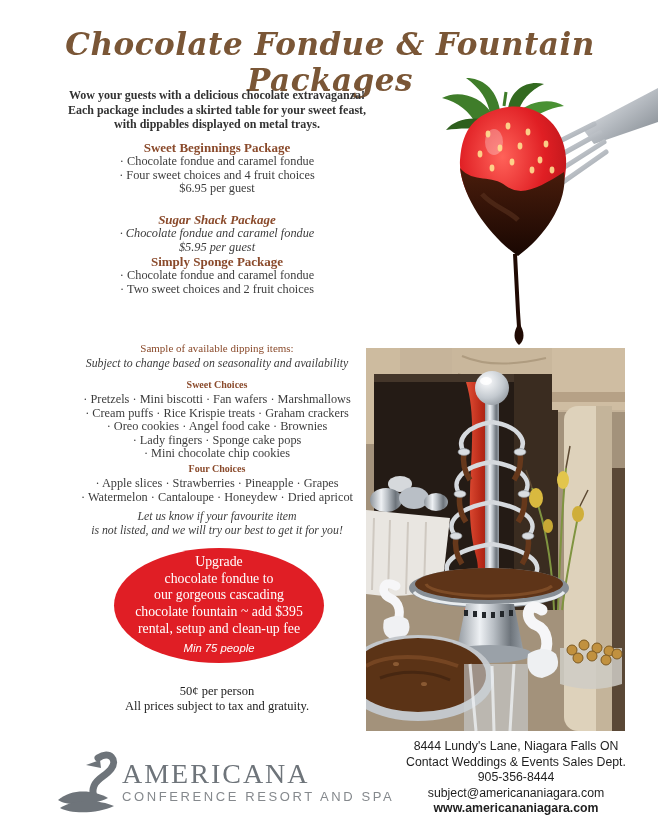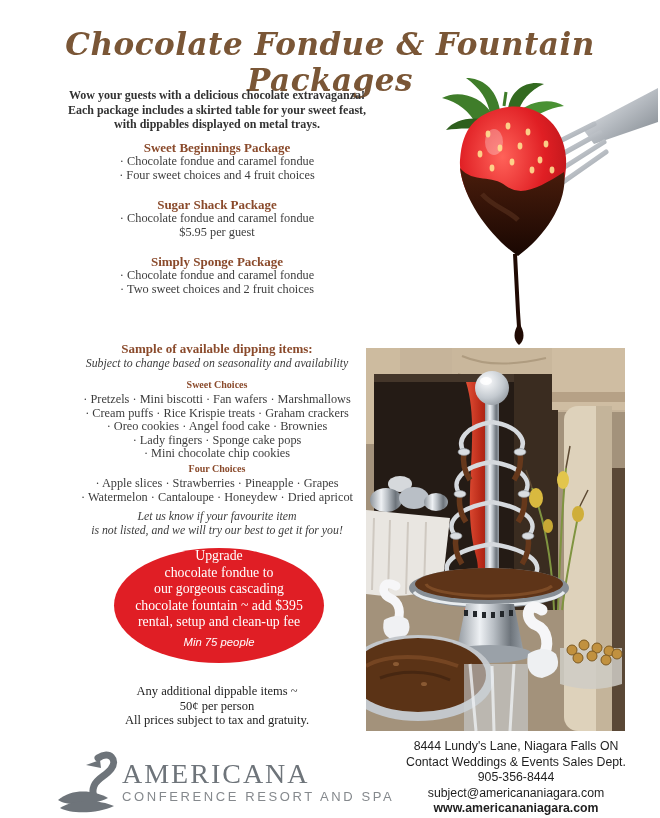--- a/index.html
+++ b/index.html
@@ -10,35 +10,35 @@
   .title { position:absolute; top:26px; left:0; width:660px; text-align:center;
            font-family:"DejaVu Serif", serif; font-style:italic; font-weight:bold;
            font-size:31px; letter-spacing:.5px; color:#7a5636; }
 
   .col { position:absolute; left:28px; width:378px; text-align:center; color:#3d3d3d; }
 
   .intro { top:88px; font-weight:bold; font-size:12px; line-height:14.6px; color:#323232; }
 
   .pkg { font-size:12.3px; line-height:13.6px; }
   .pkg .pkg-name { font-size:13px; line-height:15px; font-weight:bold; color:#8a4a2b; }
-  .pkg-1 { top:140px; } .pkg-2 { top:197px; } .pkg-3 { top:254px; }
+  .pkg-1 { top:140px; } .pkg-2 { top:212px;font-style:italic; } .pkg-3 { top:254px; }
 
   .dip-head { top:341px; }
-  .dip-head .h { font-size:13px; font-weight:bold; color:#8a4a2b; line-height:15px; }
+  .dip-head .h { font-size:11px; font-weight:normal; color:#8a4a2b; line-height:15px; }
   .dip-head .n { font-style:italic; font-size:11.8px; line-height:14px; }
 
   .choices { font-size:12.3px; line-height:13.6px; }
   .choices .h { font-size:10px; font-weight:bold; color:#8a4a2b; line-height:16px; }
   .sweet { top:377px; } .fruit { top:461px; }
 
   .fav { top:510px; font-style:italic; font-size:11.8px; line-height:13.8px; }
 
   .oval { position:absolute; left:114px; top:548px; width:210px; height:115px;
           background:#e01e25; border-radius:50%; color:#fff; text-align:center;
-          display:flex; flex-direction:column; 
+          display:flex; flex-direction:column; justify-content:center;
           font-size:13.8px; line-height:16.6px; }
   .oval .min { font-family:"Liberation Sans", sans-serif; font-style:italic;
                font-size:11.3px; margin-top:3px; }
 
   .pricing { top:684px; font-size:12.5px; line-height:14.6px; color:#222; }
 
   .straw-img { position:absolute; left:396px; top:76px; width:262px; height:278px; }
   .photo-img { position:absolute; left:366px; top:348px; width:259px; height:383px; }
 
   .logo { position:absolute; left:54px; top:748px; width:320px; }
@@ -64,20 +64,21 @@
   <div class="col intro">
     <div>Wow your guests with a delicious chocolate extravaganza!</div>
     <div>Each package includes a skirted table for your sweet feast,</div>
     <div>with dippables displayed on metal trays.</div>
   </div>
 
   <div class="col pkg pkg-1">
     <div class="pkg-name">Sweet Beginnings Package</div>
     <div>· Chocolate fondue and caramel fondue</div>
     <div>· Four sweet choices and 4 fruit choices</div>
+    <div>$6.95 per guest</div>
   </div>
   <div class="col pkg pkg-2">
     <div class="pkg-name">Sugar Shack Package</div>
     <div>· Chocolate fondue and caramel fondue</div>
     <div>$5.95 per guest</div>
   </div>
   <div class="col pkg pkg-3">
     <div class="pkg-name">Simply Sponge Package</div>
     <div>· Chocolate fondue and caramel fondue</div>
     <div>· Two sweet choices and 2 fruit choices</div>
@@ -111,21 +112,20 @@
   <div class="oval">
     <div>Upgrade</div>
     <div>chocolate fondue to</div>
     <div>our gorgeous cascading</div>
     <div>chocolate fountain ~ add $395</div>
     <div>rental, setup and clean-up fee</div>
     <div class="min">Min 75 people</div>
   </div>
 
   <div class="col pricing">
-    <div>Any additional dippable items ~</div>
     <div>50¢ per person</div>
     <div>All prices subject to tax and gratuity.</div>
   </div>
 
   <svg class="straw-img" viewBox="0 0 262 278">
     <defs>
       <radialGradient id="sb" cx="0.4" cy="0.35" r="0.9">
         <stop offset="0" stop-color="#ff6259"></stop>
           <stop offset="0.45" stop-color="#e01f24"></stop>
           <stop offset="1" stop-color="#9c0e13"></stop>

